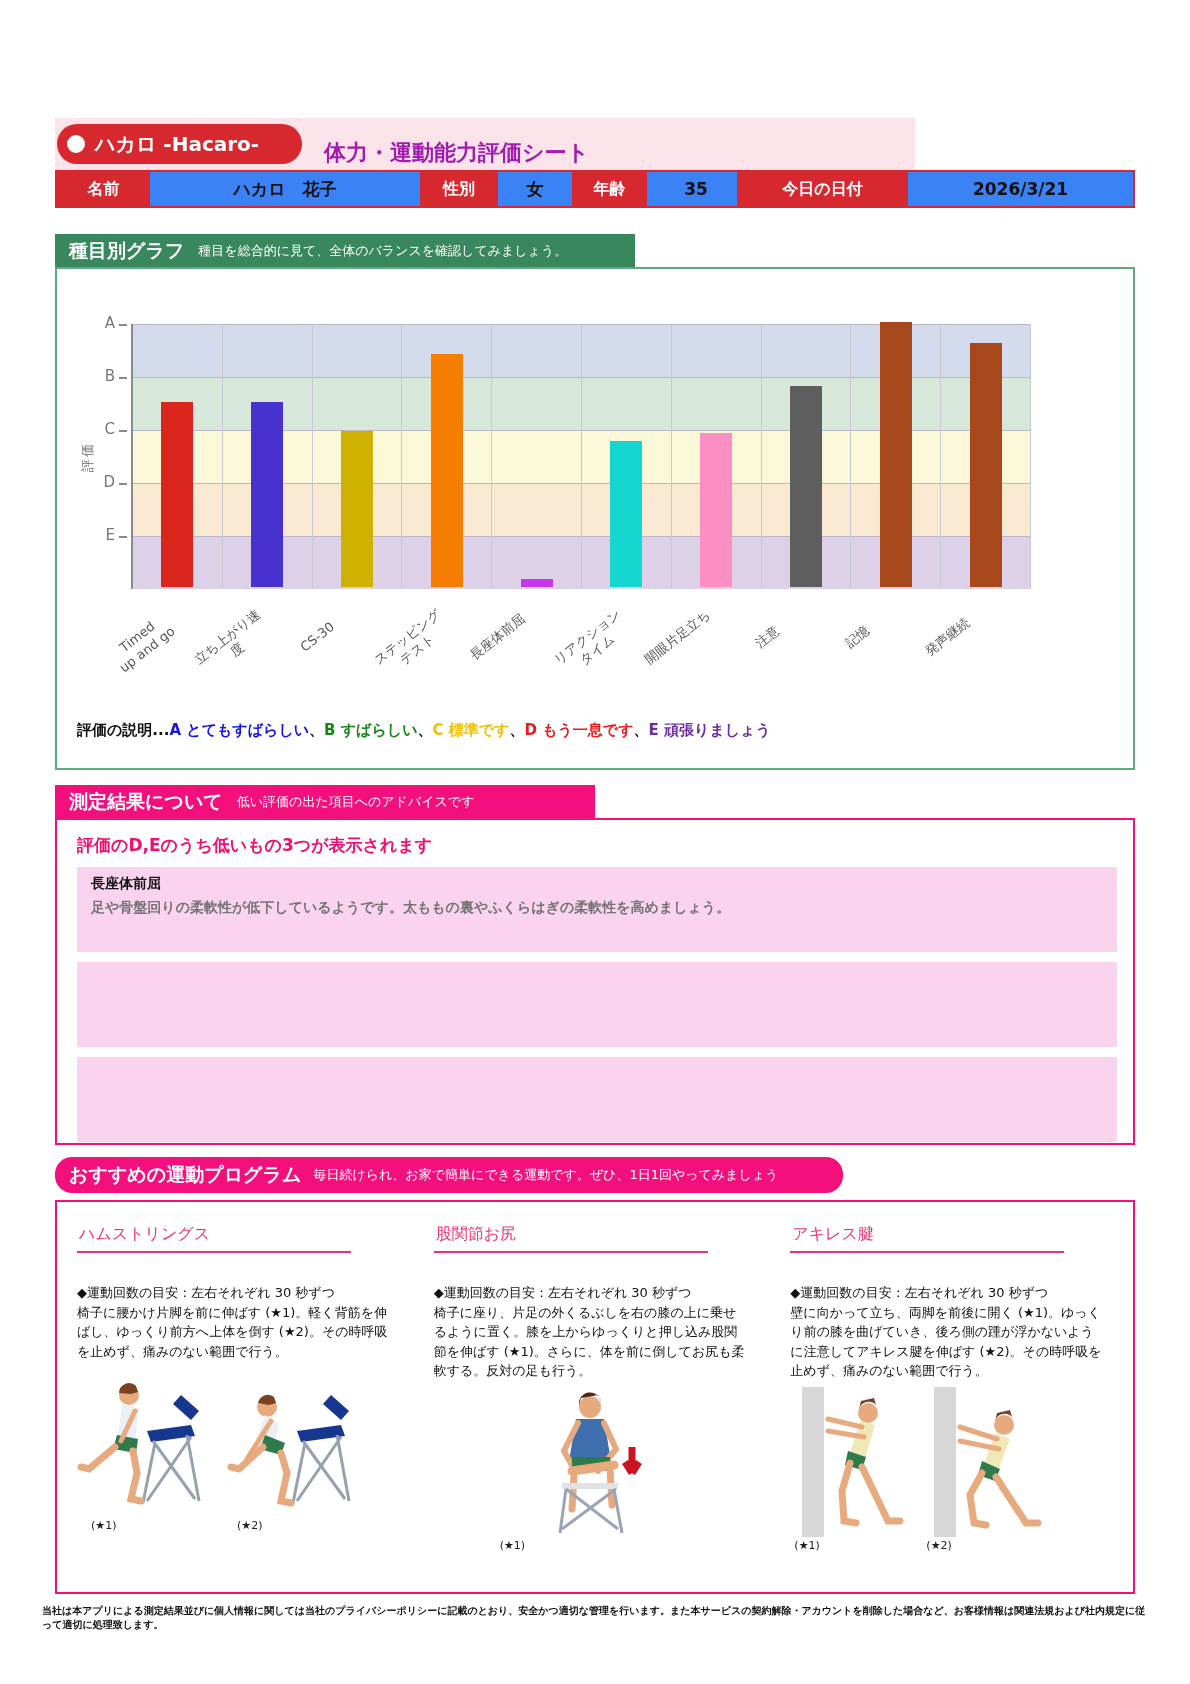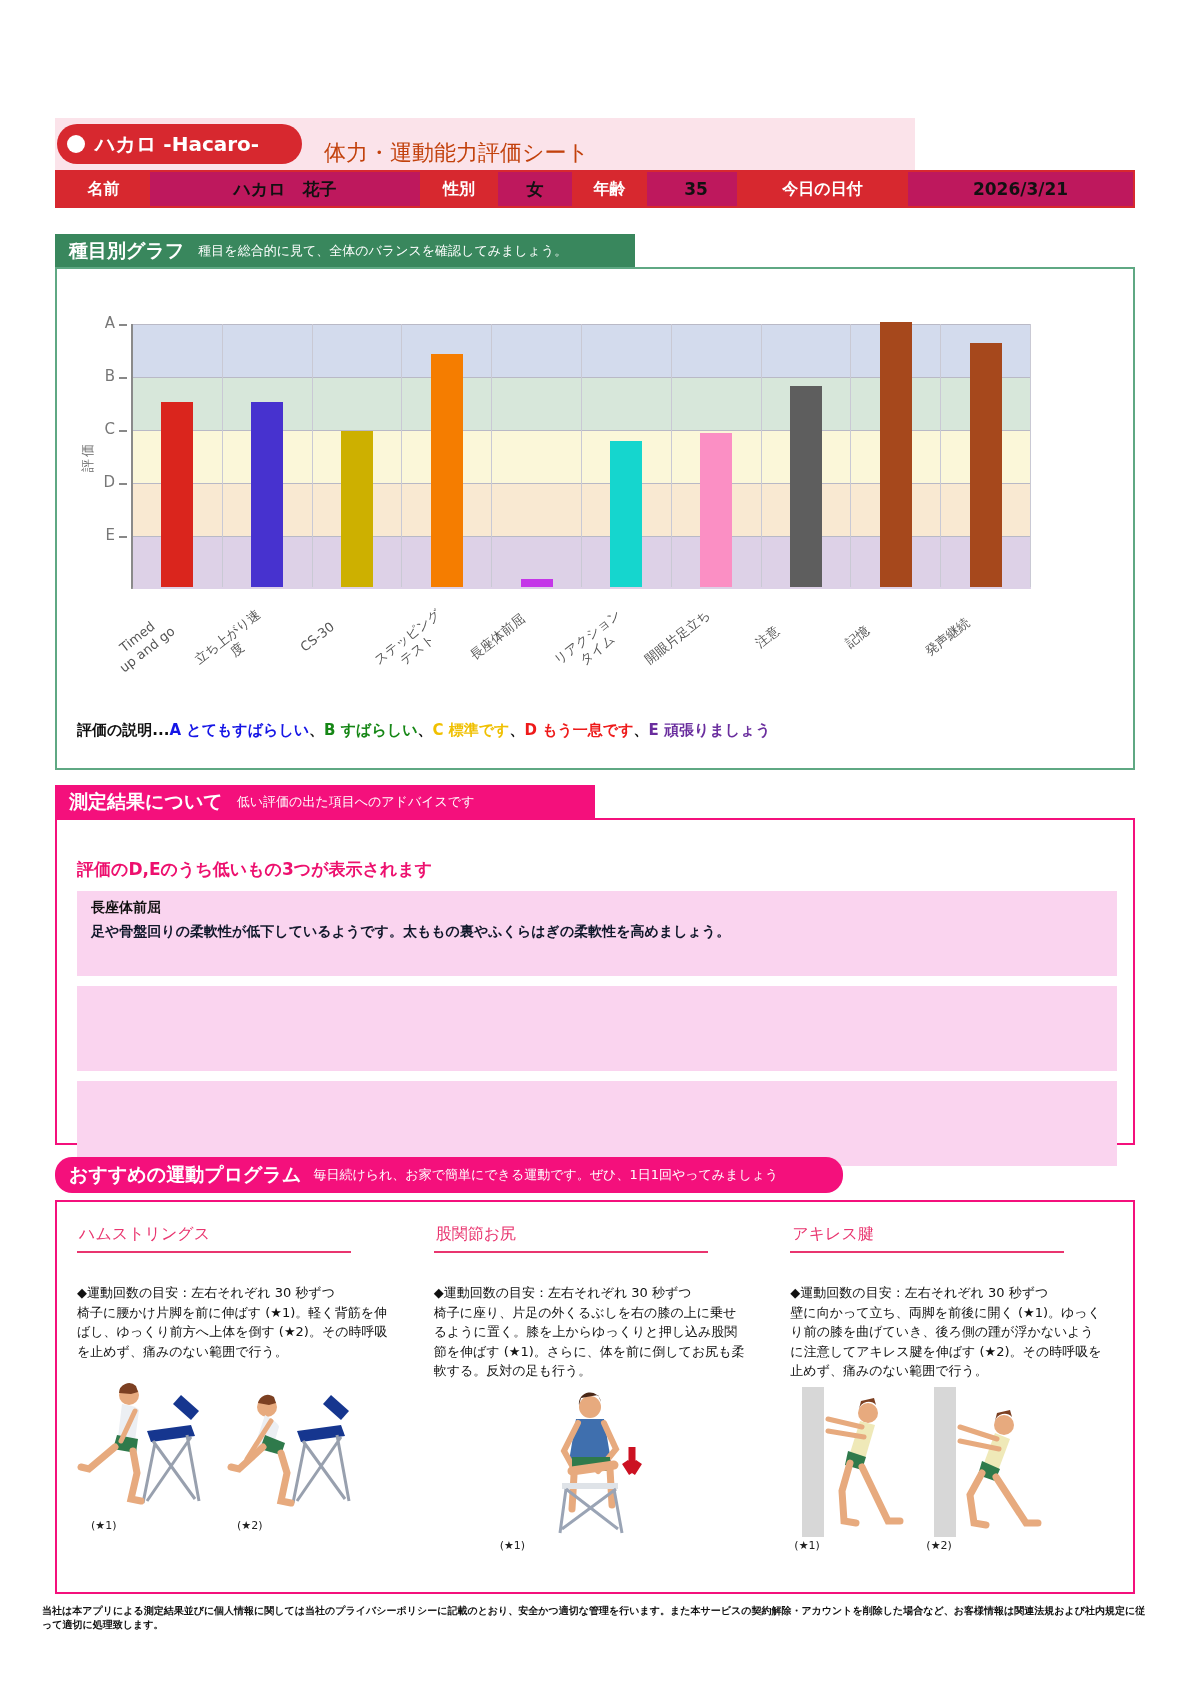--- a/index.html
+++ b/index.html
@@ -6,28 +6,28 @@
   body { font-family:"DejaVu Sans","Liberation Sans",sans-serif; background:#fff; }
   .page { position:relative; width:1190px; height:1684px; background:#fff; overflow:hidden; }
 
   
   .header-strip { position:absolute; left:55px; top:118px; width:860px; height:52px;
     background:#fbe3ea; display:flex; align-items:center; }
   .logo-pill { height:40px; min-width:245px; margin-left:2px; background:#d7282f; border-radius:22px;
     display:flex; align-items:center; padding:0 20px 0 10px; }
   .logo-dot { width:18px; height:18px; border-radius:50%; background:#fff; margin-right:10px; flex:0 0 auto; }
   .logo-text { color:#fff; font-size:20px; font-weight:bold; white-space:nowrap; }
-  .sheet-title { color:#c2410c; font-size:22px; font-weight:normal; margin-left:22px; white-space:nowrap;margin-top:17px; }
+  .sheet-title { color:#a21caf; font-size:22px; font-weight:bold; margin-left:22px; white-space:nowrap;margin-top:17px; }
 
   
   .profile-bar { position:absolute; left:55px; top:170px; width:1080px; height:38px;
     border:2px solid #d7282f; display:flex; }
   .pcell { display:flex; align-items:center; justify-content:center; font-size:16px; height:100%; }
   .pcell.label { background:#d7282f; color:#fff; font-weight:bold; }
-  .pcell.value { background:#be185d; color:#111; font-weight:bold; font-size:17px; }
+  .pcell.value { background:#3b82f6; color:#111; font-weight:bold; font-size:17px; }
   .w-name-l{width:93px;} .w-name-v{width:270px;} .w-sex-l{width:78px;} .w-sex-v{width:74px;}
   .w-age-l{width:75px;} .w-age-v{width:90px;padding-left:8px;} .w-date-l{width:171px;} .w-date-v{flex:1;}
 
   
   .tab { display:flex; align-items:center; color:#fff; padding:0 14px; }
   .tab .tab-title { font-size:19px; font-weight:bold; }
   .tab .tab-sub { font-size:13px; margin-left:14px; }
   .graph-tab { position:absolute; left:55px; top:234px; width:580px; height:33px; background:#39875d; }
   .results-tab { position:absolute; left:55px; top:785px; width:540px; height:33px; background:#f4107c; }
 
@@ -47,24 +47,24 @@
     font-size:13px; color:#666; letter-spacing:2px; }
   .xlabels { position:absolute; left:0; top:100%; width:100%; height:130px; }
   .xlabel { position:absolute; top:8px; width:110px; text-align:center; white-space:pre-line;
     font-size:13px; line-height:1.25; color:#555; transform-origin:100% 0; transform:rotate(-38deg); }
   .legend { position:absolute; left:20px; top:452px; font-size:15px; font-weight:bold; color:#111; white-space:nowrap; }
   .legend span { font-weight:bold; }
 
   
   .results-box { position:absolute; left:55px; top:818px; width:1080px; height:327px;
     border:2px solid #f4107c; background:#fff; padding:14px 20px; }
-  .results-heading { color:#ed106e; font-size:17px; font-weight:bold;margin-top:24px; }
+  .results-heading { color:#ed106e; font-size:17px; font-weight:bold; }
   .advice-box { width:1040px; height:85px; background:#fad4ef; margin-top:10px; padding:8px 14px; }
   .advice-title { font-size:14px; font-weight:bold; color:#111; }
-  .advice-body { font-size:14px; font-weight:bold; color:#0f172a; margin-top:6px; }
+  .advice-body { font-size:14px; font-weight:bold; color:#737373; margin-top:6px; }
 
   
   .program-banner { position:absolute; left:55px; top:1157px; width:788px; height:36px;
     background:#f4107c; border-radius:17px; display:flex; align-items:center; padding:0 14px; color:#fff; }
   .program-banner .tab-title { font-size:19px; font-weight:bold; }
   .program-banner .tab-sub { font-size:13px; margin-left:12px; }
   .program-box { position:absolute; left:55px; top:1200px; width:1080px; height:394px;
     border:2px solid #f4107c; background:#fff; padding:22px 20px 0 20px; }
   .prog-cols { display:flex; gap:34px; }
   .prog-col { width:324px; position:relative; }

